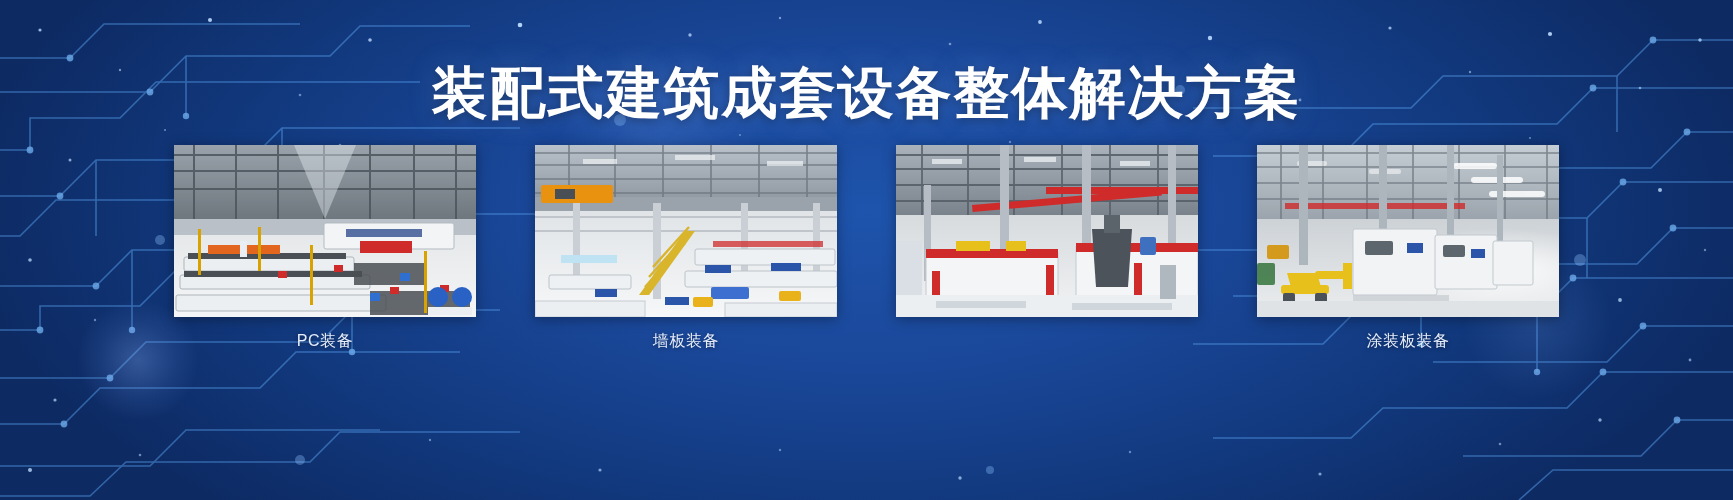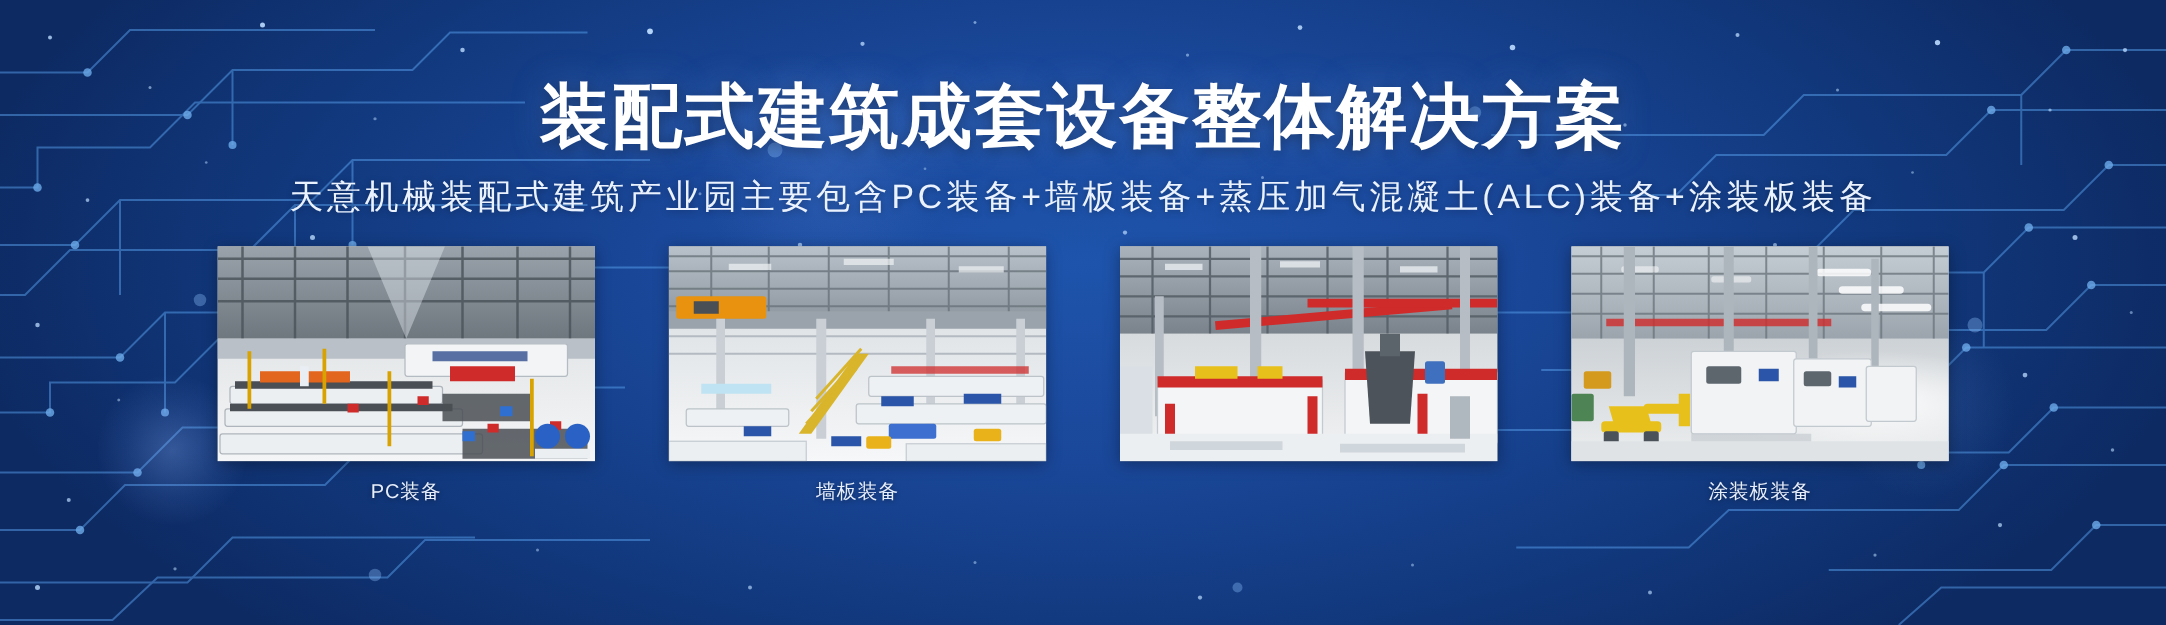--- a/index.html
+++ b/index.html
@@ -257,21 +257,20 @@
   </div>
 
   <div class="glow-blob blob-a"></div>
   <div class="glow-blob blob-b"></div>
   <div class="glow-blob blob-c"></div>
 
   <div class="content">
 
     <div class="headline">装配式建筑成套设备整体解决方案</div>
 
-    <div class="subline">天意机械装配式建筑产业园主要包含PC装备+墙板装备+蒸压加气混凝土(ALC)装备+涂装板装备</div>
 
     <div class="cards">
 
       <div class="card">
         <div class="thumb">
           <svg viewBox="0 0 302 172" preserveAspectRatio="none">
             <defs>
               <linearGradient id="roof1" x1="0" y1="0" x2="0" y2="1">
                 <stop offset="0" stop-color="#9aa3ab"></stop>
                   <stop offset="1" stop-color="#6e767e"></stop>

